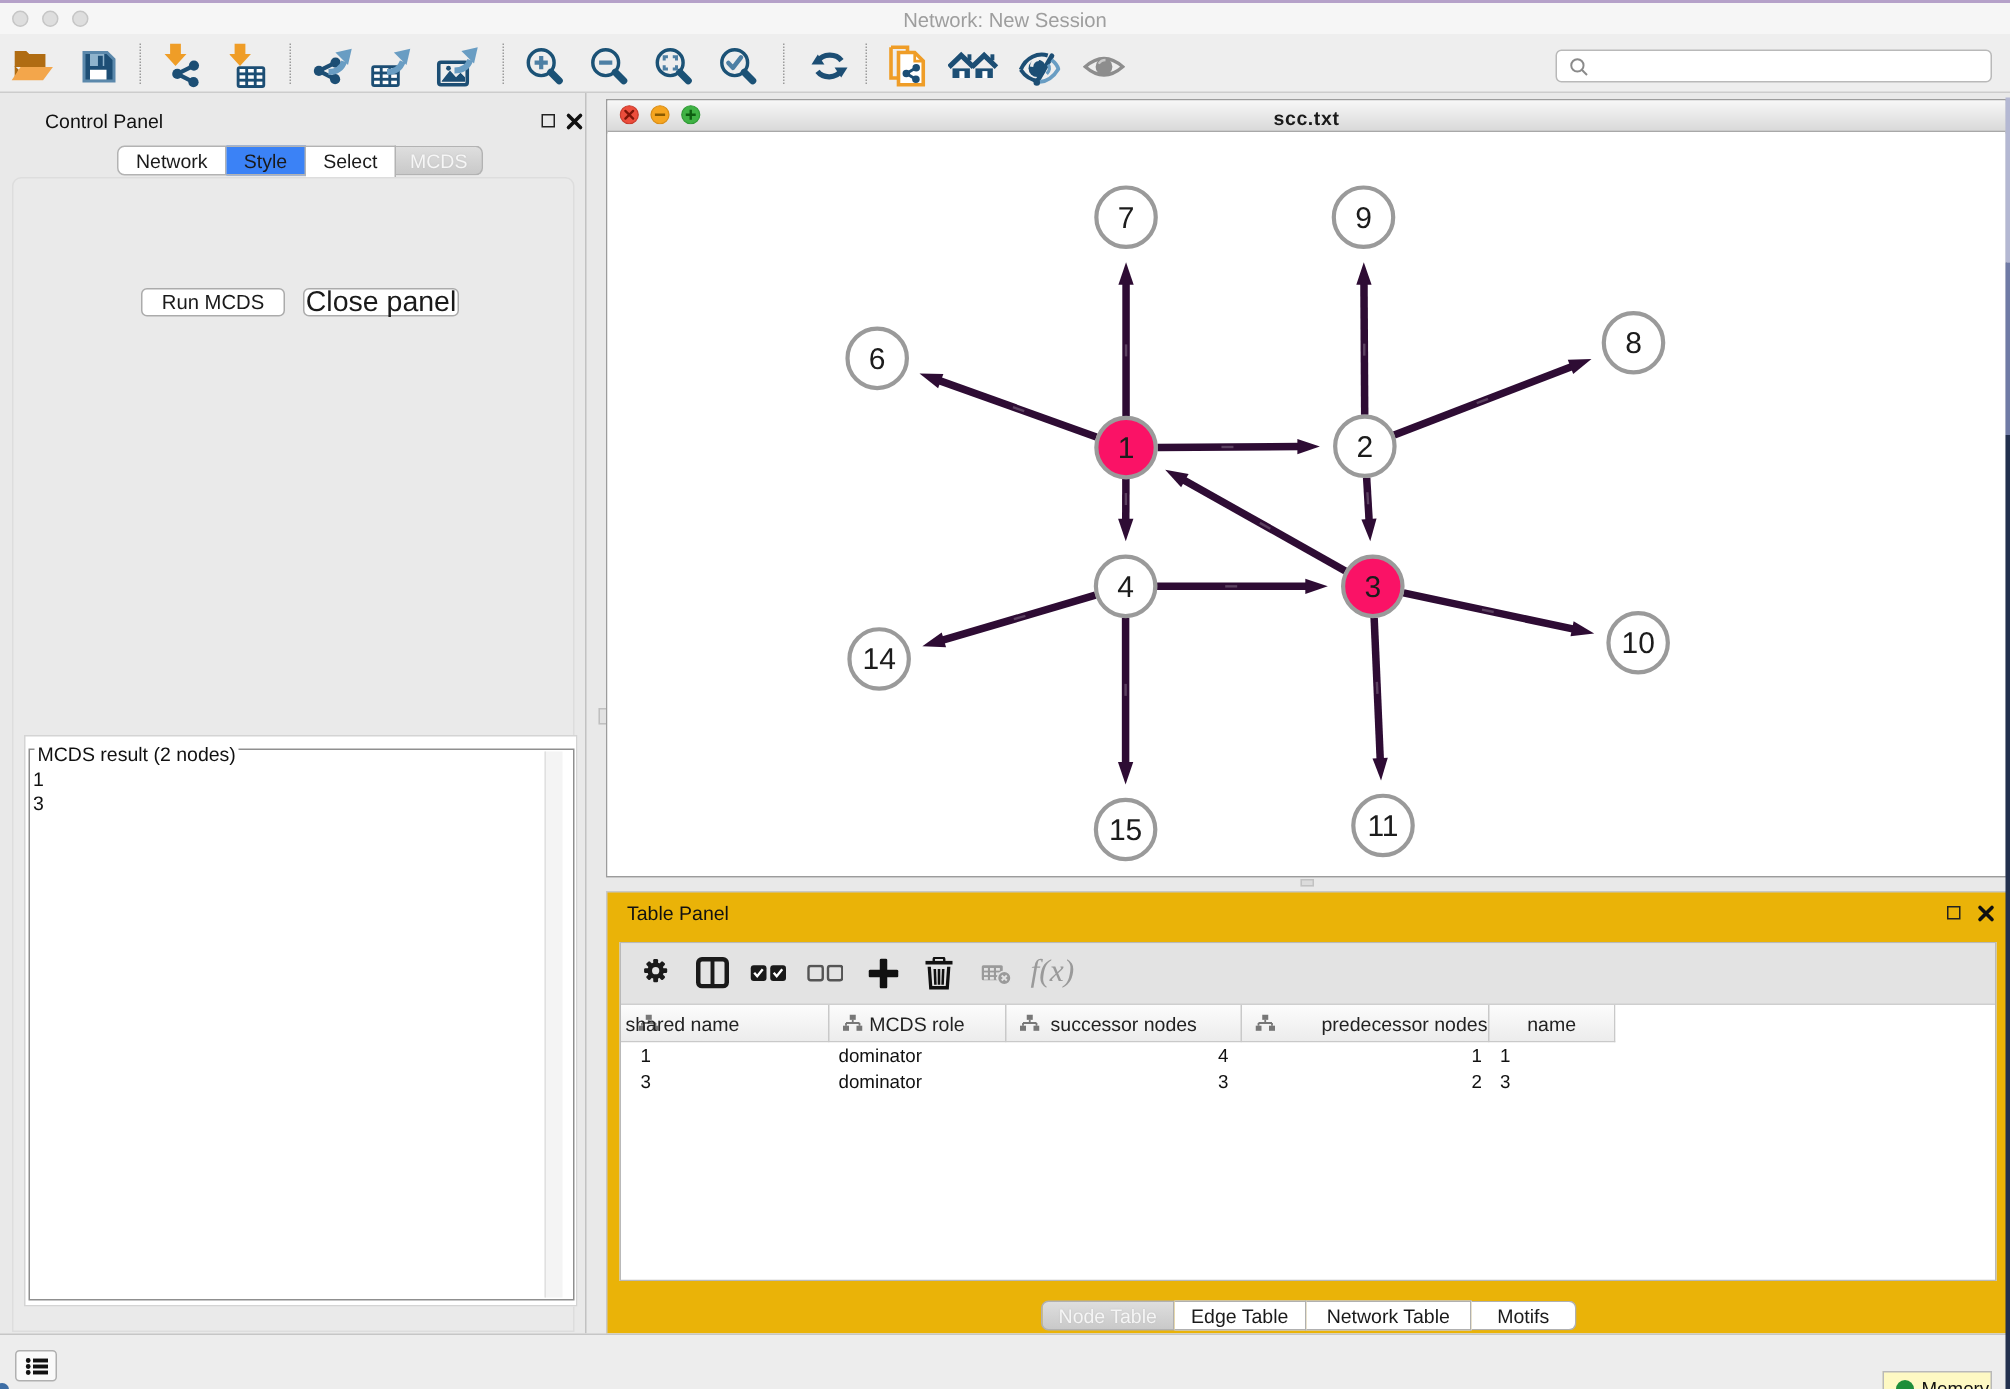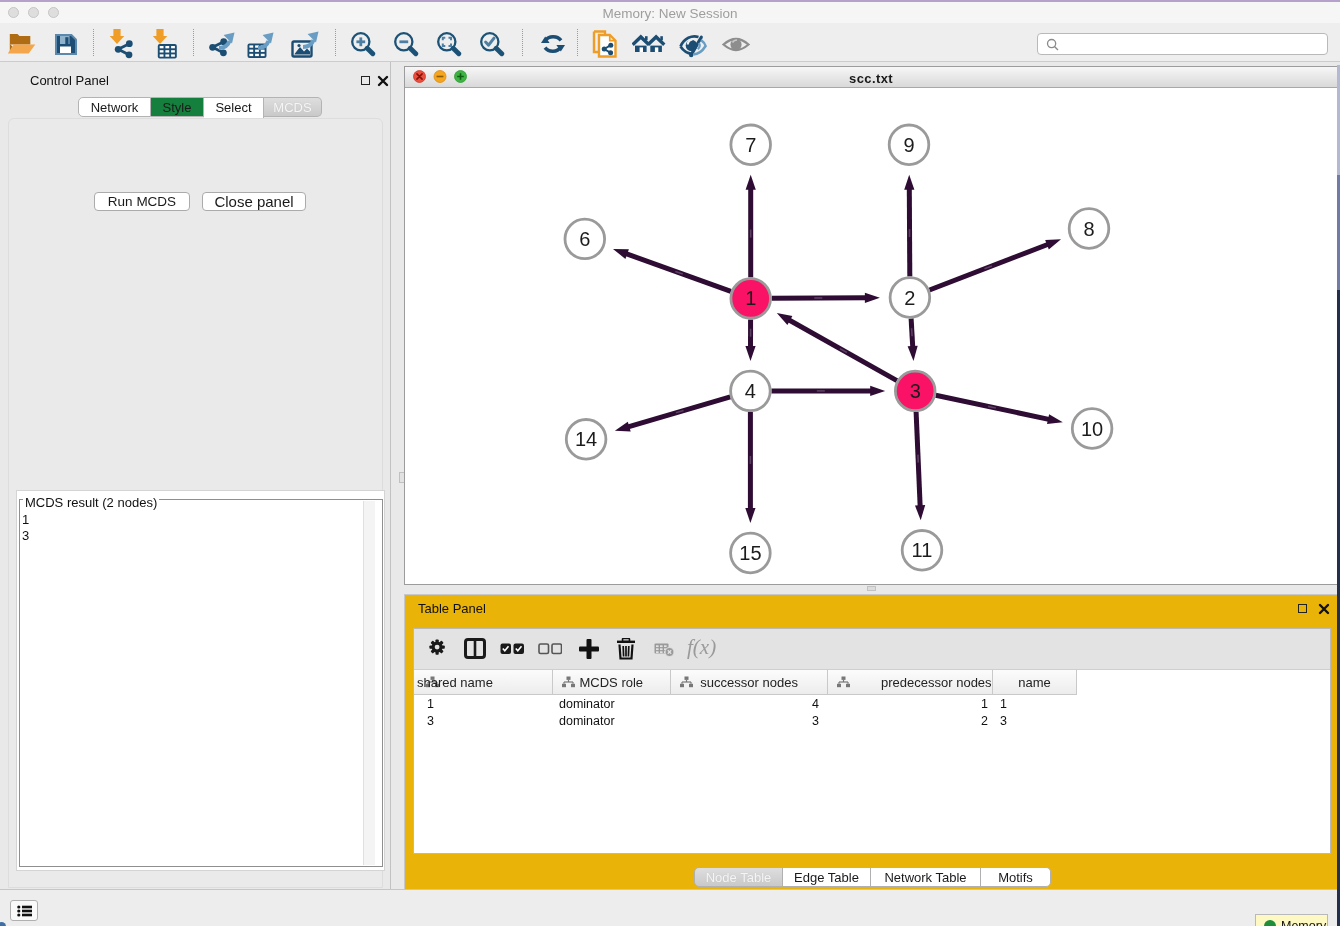--- a/index.html
+++ b/index.html
@@ -4,21 +4,21 @@
 html,body{width:1340px;height:926px;overflow:hidden;background:#e9e9e9;
  font-family:"Liberation Sans",sans-serif;position:relative}
 .abs{position:absolute}
 svg{display:block}
 </style></head><body>
 
 <div class="abs" style="left:0;top:0;width:1340px;height:23px;background:#f6f6f6;border-top:2px solid #b5a1c9"></div>
 <div class="abs" style="left:8px;top:7px;width:11px;height:11px;border-radius:50%;background:#dedede;border:1px solid #c6c6c6"></div>
 <div class="abs" style="left:28px;top:7px;width:11px;height:11px;border-radius:50%;background:#dedede;border:1px solid #c6c6c6"></div>
 <div class="abs" style="left:48px;top:7px;width:11px;height:11px;border-radius:50%;background:#dedede;border:1px solid #c6c6c6"></div>
-<div class="abs" style="left:0;top:6px;width:1340px;text-align:center;font-size:13.5px;color:#9e9e9e">Memory: New Session</div>
+<div class="abs" style="left:0;top:6px;width:1340px;text-align:center;font-size:13.5px;color:#9e9e9e">Network: New Session</div>
 
 <div class="abs" id="toolbar" style="left:0;top:23px;width:1340px;height:39px;background:#eeeeee;border-bottom:1px solid #cccccc">
   <div class="abs" style="left:93px;top:6px;height:27px;border-left:1px dotted #9b9b9b"></div>
   <div class="abs" style="left:193px;top:6px;height:27px;border-left:1px dotted #9b9b9b"></div>
   <div class="abs" style="left:335px;top:6px;height:27px;border-left:1px dotted #9b9b9b"></div>
   <div class="abs" style="left:522px;top:6px;height:27px;border-left:1px dotted #9b9b9b"></div>
   <div class="abs" style="left:577px;top:6px;height:27px;border-left:1px dotted #9b9b9b"></div>
 
   <svg class="abs" style="left:6.5px;top:9.0px" width="30" height="24" viewBox="0 0 30 24">
       <path d="M2.8,5 L2.8,2 L10.5,2 L12.5,4 L23.3,4 L23.3,12.6 L2.8,12.6 Z" fill="#b06c12"></path>
@@ -154,30 +154,30 @@
 </div>
 
 <div class="abs" style="left:0;top:62px;width:391px;height:827px;background:#e9e9e9;border-right:1px solid #c2c2c2">
   <div class="abs" style="left:30px;top:11px;font-size:13px;color:#111">Control Panel</div>
   <div class="abs" style="left:361px;top:14px;width:9px;height:9px;border:1.5px solid #222"></div>
   <svg class="abs" style="left:377px;top:13px" width="12" height="12" viewBox="0 0 12 12">
       <path d="M2 2 L10 10 M10 2 L2 10" stroke="#111" stroke-width="2.4" stroke-linecap="round"></path>
     </svg>
 
   <div class="abs" style="left:78px;top:35px;width:73px;height:20px;background:#fff;border:1px solid #b3b3b3;border-radius:5px 0 0 5px;text-align:center;font-size:13px;color:#1a1a1a;line-height:20px">Network</div>
-  <div class="abs" style="left:151px;top:35px;width:53px;height:20px;background:#15803d;border:1px solid #b3b3b3;border-left:none;text-align:center;font-size:13px;color:#1a1a1a;line-height:20px">Style</div>
+  <div class="abs" style="left:151px;top:35px;width:53px;height:20px;background:#3b82f6;border:1px solid #b3b3b3;border-left:none;text-align:center;font-size:13px;color:#1a1a1a;line-height:20px">Style</div>
   <div class="abs" style="left:204px;top:35px;width:60px;height:36px;background:#fff;border:1px solid #b3b3b3;border-left:none;text-align:center;font-size:13px;color:#1a1a1a;line-height:20px">Select</div>
   <div class="abs" style="left:264px;top:35px;width:58px;height:20px;background:linear-gradient(#dedede,#c9c9c9);border:1px solid #b3b3b3;border-left:none;border-radius:0 5px 5px 0;text-align:center;font-size:13px;color:#f6f6f6;line-height:20px;text-shadow:0 0 1px #bdbdbd">MCDS</div>
 
   <div class="abs" style="left:8px;top:56px;width:375px;height:770px;background:#eaeaea;border:1px solid #dddddd;border-radius:6px 6px 0 0"></div>
 
 
 
   <div class="abs" style="left:94px;top:130px;width:96px;height:19px;background:#fff;border:1px solid #ababab;border-radius:4px;text-align:center;font-size:13.5px;color:#1a1a1a;line-height:18px">Run MCDS</div>
-  <div class="abs" style="left:202px;top:130px;width:104px;height:19px;background:#fff;border:1px solid #ababab;border-radius:4px;text-align:center;font-size:15px;color:#1a1a1a;line-height:18px">Close panel</div>
+  <div class="abs" style="left:202px;top:130px;width:104px;height:19px;background:#fff;border:1px solid #ababab;border-radius:4px;text-align:center;font-size:19px;color:#1a1a1a;line-height:18px">Close panel</div>
 
   <div class="abs" style="left:16px;top:428px;width:369px;height:381px;background:#fff;border:1px solid #d4d4d4"></div>
   <div class="abs" style="left:19px;top:437px;width:364px;height:368px;border:1px solid #8f8f8f"></div>
   <div class="abs" style="left:23px;top:433px;font-size:13px;color:#111;background:#fff;padding:0 2px">MCDS result (2 nodes)</div>
   <div class="abs" style="left:363px;top:439px;width:12px;height:364px;background:#f4f4f4;border-left:1px solid #e0e0e0"></div>
   <div class="abs" style="left:22px;top:450px;font-size:13px;color:#111;line-height:16px">1<br>3</div>
 
   <div class="abs" style="left:399px;top:410px;width:6px;height:11px;background:#e2e2e2;border:1px solid #c0c0c0"></div>
 </div>
 

